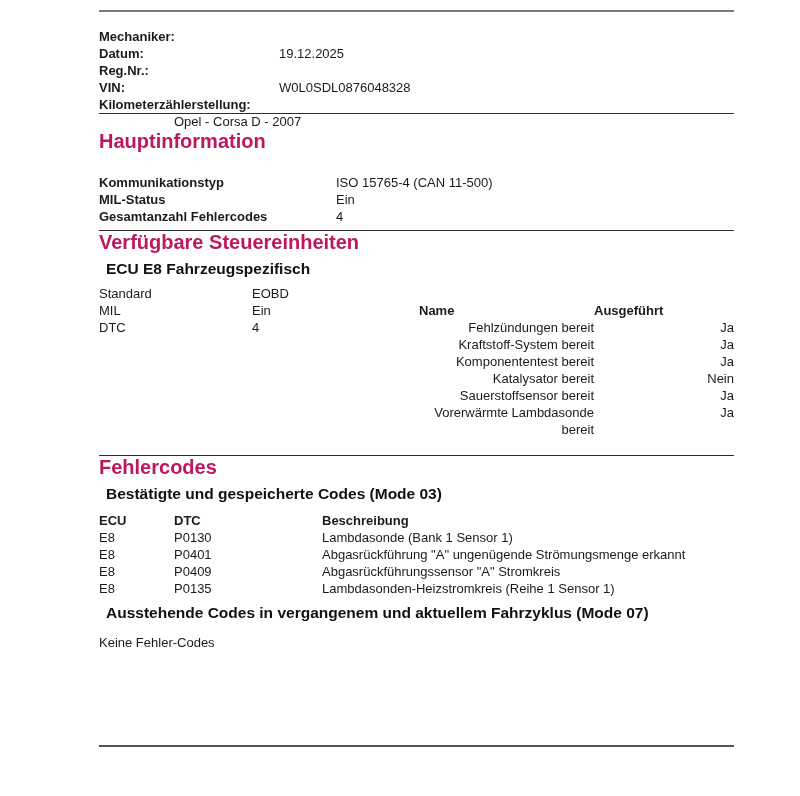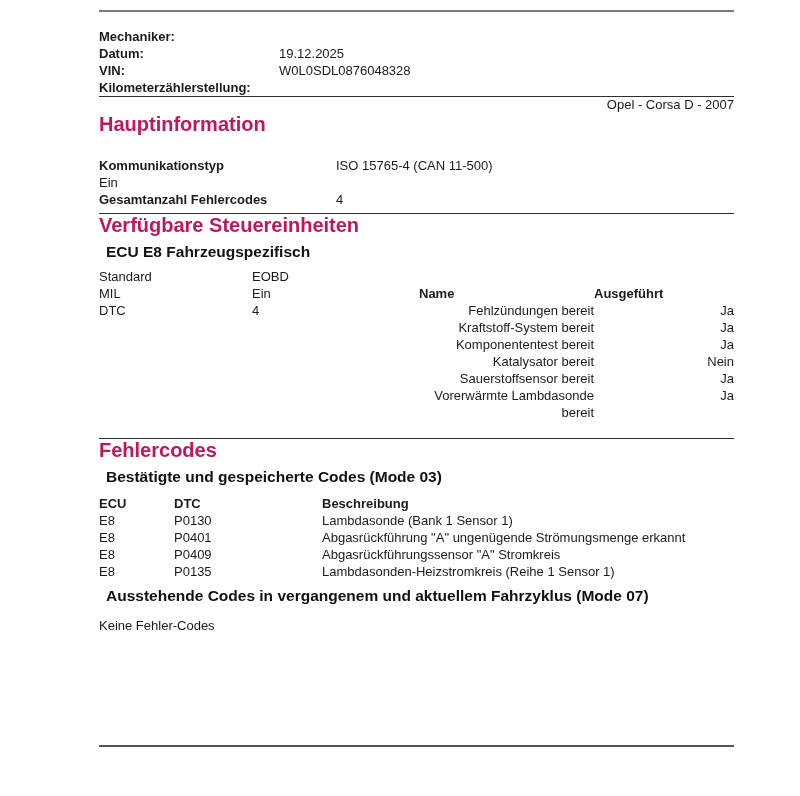--- a/index.html
+++ b/index.html
@@ -44,21 +44,21 @@
     border-top: 2px solid #555555;
     height: 0;
   }
   .txt { font-size: 13px; line-height: 17px; }
   .b { font-weight: bold; }
 
   
   .header-fields { margin-top: 16px; }
   .field-row { display: grid; grid-template-columns: 180px 1fr; }
   .rule-1 { margin-top: 0px; }
-  .vehicle-line { margin-left: 75px; line-height: 16px; text-align: right; }
+  .vehicle-line { margin-left: 75px; line-height: 16px; }
 
   h1.section-title {
     font-size: 20px;
     line-height: 22px;
     margin: 0;
     font-weight: bold;
     color: #be185d;
   }
   .h1-main { margin-top: -9px; }
   .h1-units { margin-top: 23px; }
@@ -104,20 +104,21 @@
     <div class="header-fields txt">
       <div class="field-row">
         <span class="b">Mechaniker:</span>
         <span></span>
       </div>
       <div class="field-row">
         <span class="b">Datum:</span>
         <span>19.12.2025</span>
       </div>
       <div class="field-row">
+        <span class="b">Reg.Nr.:</span>
         <span></span>
       </div>
       <div class="field-row">
         <span class="b">VIN:</span>
         <span>W0L0SDL0876048328</span>
       </div>
       <div class="field-row">
         <span class="b">Kilometerzählerstellung:</span>
         <span></span>
       </div>
@@ -128,20 +129,21 @@
     <div class="vehicle-line txt">Opel - Corsa D - 2007</div>
 
     <h1 class="section-title h1-main">Hauptinformation</h1>
 
     <div class="main-fields txt">
       <div class="field-row">
         <span class="b">Kommunikationstyp</span>
         <span>ISO 15765-4 (CAN 11-500)</span>
       </div>
       <div class="field-row">
+        <span class="b">MIL-Status</span>
         <span>Ein</span>
       </div>
       <div class="field-row">
         <span class="b">Gesamtanzahl Fehlercodes</span>
         <span>4</span>
       </div>
     </div>
 
     <div class="rule-inner rule-2"></div>
 

